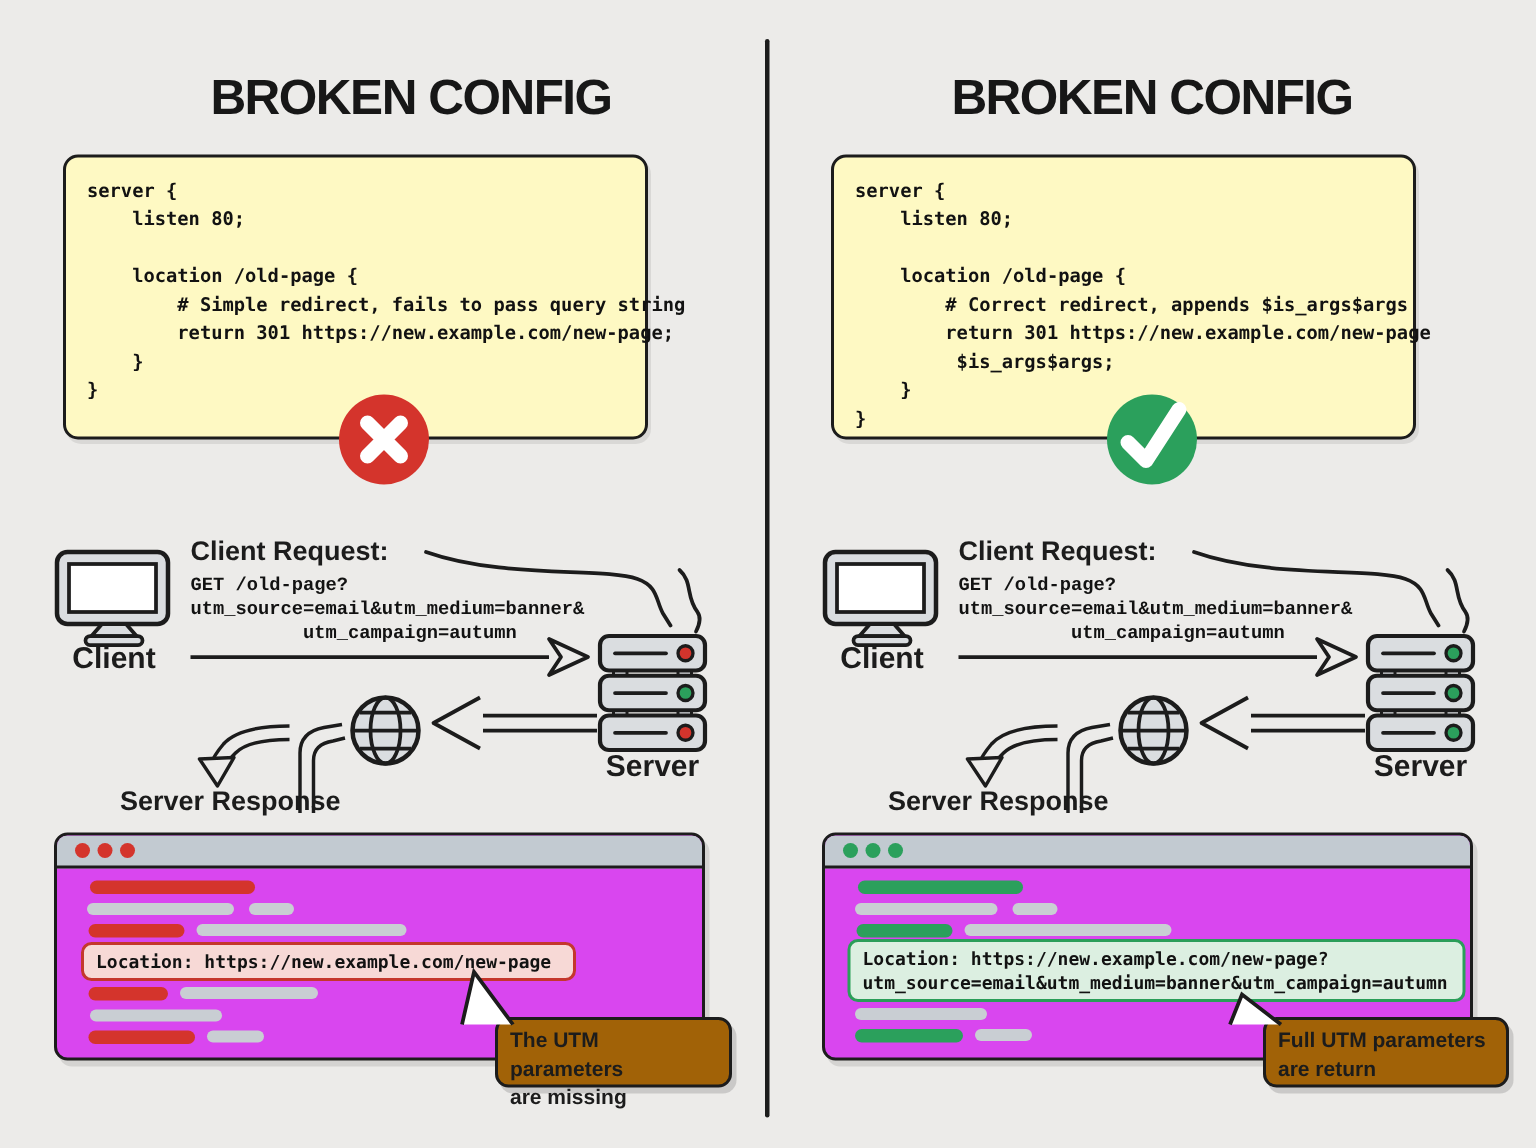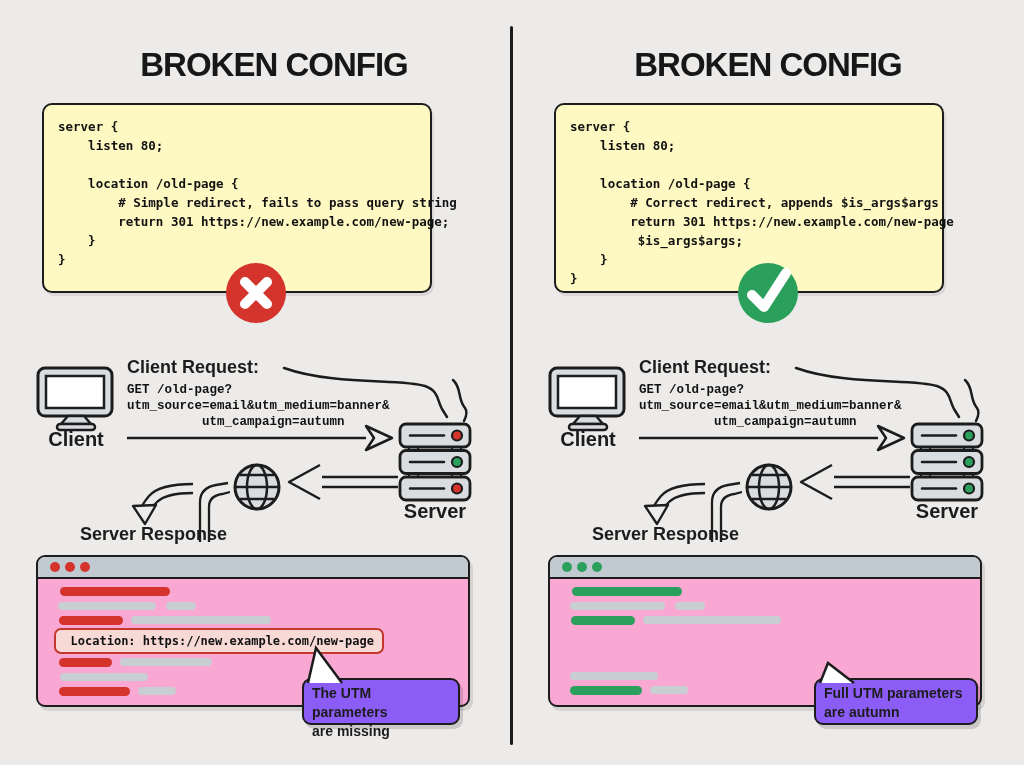--- a/index.html
+++ b/index.html
@@ -41,23 +41,23 @@
     position:absolute;left:127px;top:382px;margin:0;
     font-family:Liberation Mono, monospace;
     font-size:12.5px;line-height:16px;font-weight:bold;white-space:pre;color:#121212;
   }
   .response-heading{position:absolute;left:40px;top:524px;font-size:18px;font-weight:bold;margin-left:40px;}
 
   .flow-svg{position:absolute;left:0;top:355px;overflow:visible;}
 
   .browser{
     position:absolute;left:36px;top:555px;width:434px;height:152px;
-    background:#f9a8d4;border:2.5px solid #1c1c1c;border-radius:9px;
+    background:#d946ef;border:2.5px solid #1c1c1c;border-radius:9px;
     box-shadow:3px 4px 0 rgba(0,0,0,0.10);
-    box-sizing:border-box;overflow:hidden;text-align:right;
+    box-sizing:border-box;overflow:hidden;
   }
   .titlebar{position:relative;height:20px;background:#c2cad1;border-bottom:2px solid #1c1c1c;}
   .dot{position:absolute;top:5px;width:10px;height:10px;border-radius:50%;}
   .theme-broken .dot{background:#d4342c;}
   .theme-fixed  .dot{background:#2ba05c;}
   .bar{position:absolute;border-radius:5px;}
   .bar.gray{background:#c9ced3;}
   .theme-broken .bar.accent{background:#d4342c;}
   .theme-fixed  .bar.accent{background:#2ba05c;}
 
@@ -66,24 +66,24 @@
   }
   .theme-broken .locbox{background:#f7d9d6;border:2px solid #c4372d;}
   .theme-fixed  .locbox{background:#dcefe1;border:2px solid #2b9e59;}
   .locbox pre{
     margin:0;padding:3px 8px;
     font-family:"DejaVu Sans Mono", monospace;
     font-size:12px;line-height:16px;font-weight:bold;white-space:pre;color:#121212;
   }
 
   .callout{
-    position:absolute;background:#8b5cf6;border:2.5px solid #1c1c1c;border-radius:9px;
+    position:absolute;background:#a16207;border:2.5px solid #1c1c1c;border-radius:9px;
     box-shadow:3px 4px 0 rgba(0,0,0,0.14);
     font-size:14px;line-height:19px;font-weight:bold;
-    padding:4px 8px;white-space:pre-line;box-sizing:border-box;z-index:3;
+    padding:4px 8px;white-space:pre-line;box-sizing:border-box;z-index:3;margin-left:28px;
   }
   .callout-tail{position:absolute;z-index:4;overflow:visible;}
 </style>
 </head>
 <body>
 
 <div class="panel left theme-broken">
   <div class="title">BROKEN CONFIG</div>
 
   <div class="codebox">
@@ -276,25 +276,29 @@
     <div class="titlebar">
       <span class="dot" style="left:12px"></span>
       <span class="dot" style="left:27px"></span>
       <span class="dot" style="left:42px"></span>
     </div>
     <div class="bar accent" style="left:22px;top:30px;width:110px;height:9px"></div>
     <div class="bar gray" style="left:20px;top:45px;width:95px;height:8px"></div>
     <div class="bar gray" style="left:125px;top:45px;width:30px;height:8px"></div>
     <div class="bar accent" style="left:21px;top:59px;width:64px;height:9px"></div>
     <div class="bar gray" style="left:93px;top:59px;width:138px;height:8px"></div>
+    <div class="locbox" style="left:15px;top:69px;width:412px;">
+      <pre>Location: https://new.example.com/new-page?
+utm_source=email&amp;utm_medium=banner&amp;utm_campaign=autumn</pre>
+    </div>
     <div class="bar gray" style="left:20px;top:115px;width:88px;height:8px"></div>
     <div class="bar accent" style="left:20px;top:129px;width:72px;height:9px"></div>
     <div class="bar gray" style="left:100px;top:129px;width:38px;height:8px"></div>
   </div>
 
   <svg class="callout-tail" style="left:306px;top:662px" width="40" height="22">
     <path d="M2,21 L10,1 L36,21" fill="#ffffff" stroke="#1c1c1c" stroke-width="2.5"></path>
   </svg>
   <div class="callout" style="left:302px;top:678px;width:164px;height:47px">Full UTM parameters
-are autumn</div>
+are return</div>
 </div>
 
 <div class="divider"></div>
 
 </body></html>

